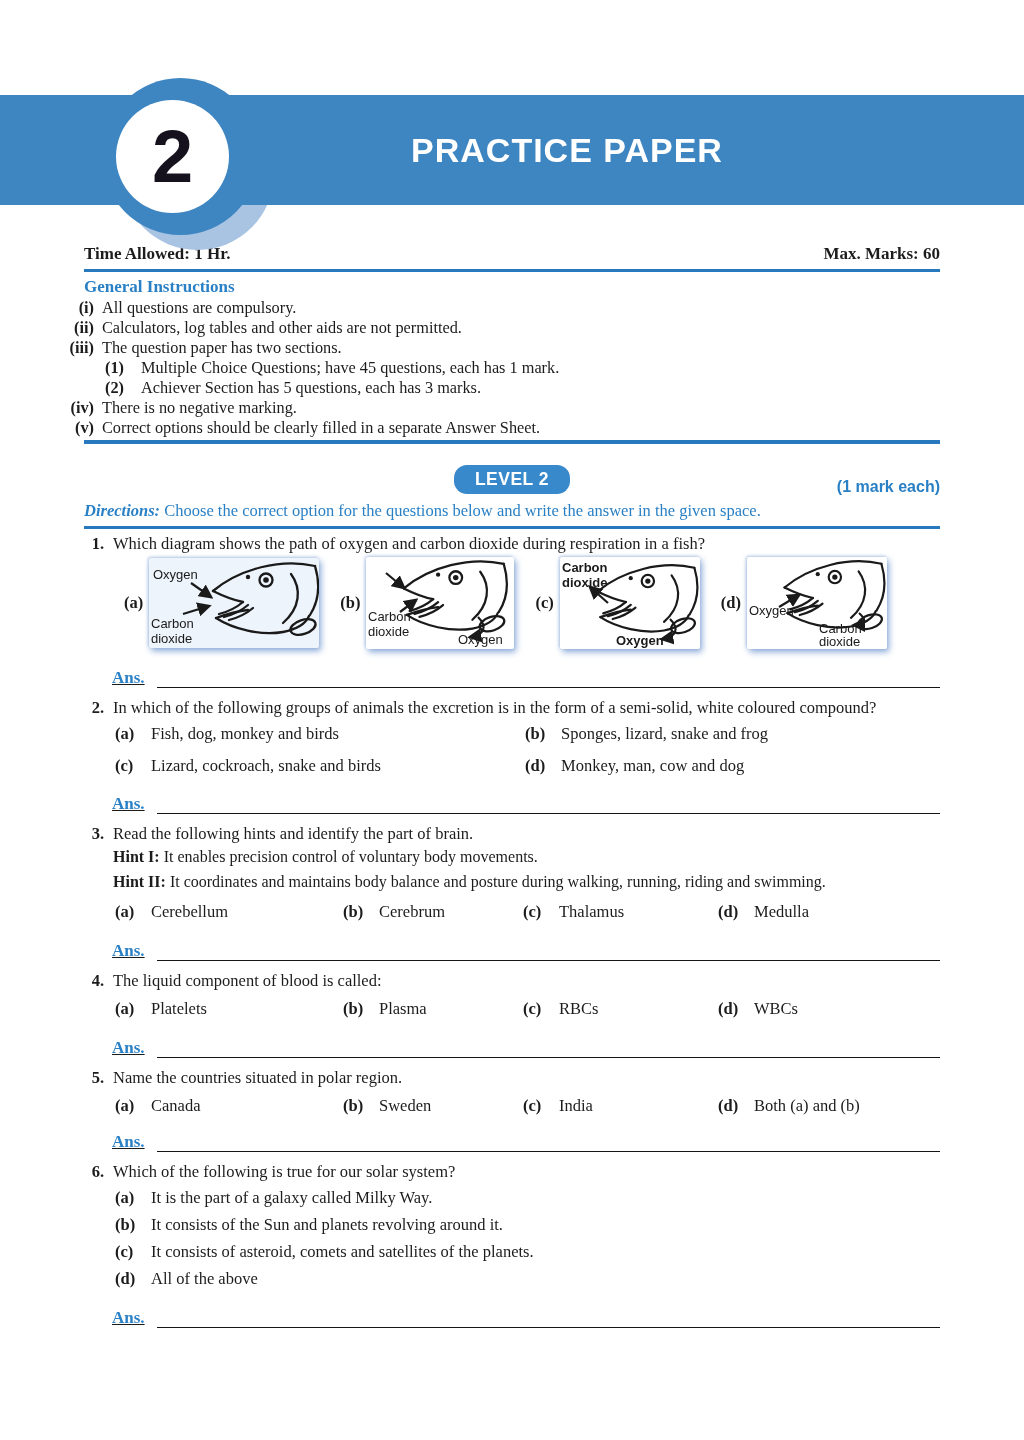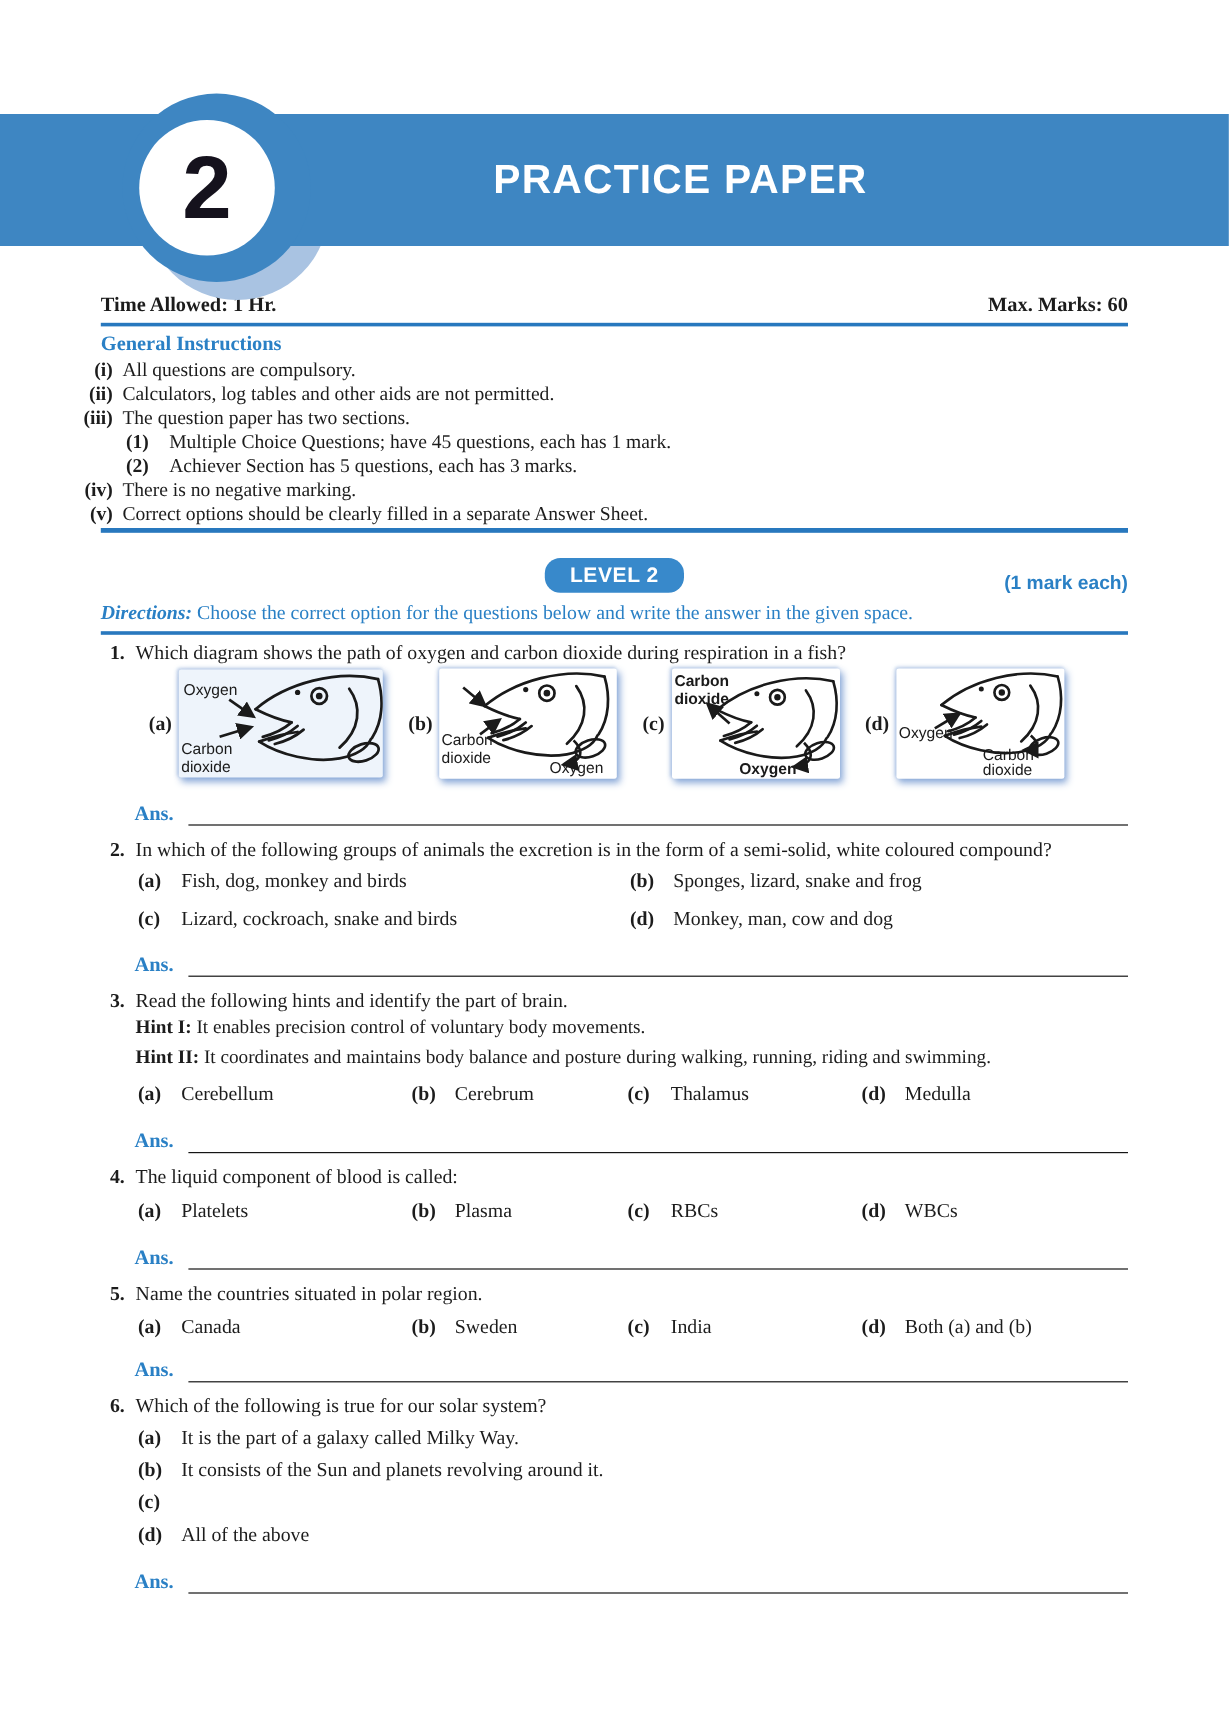--- a/index.html
+++ b/index.html
@@ -42,21 +42,21 @@
   .hint{margin-left:29px;font-size:16px;line-height:25px;}
   .hint b{margin-right:4px;}
   .opts4{margin-left:31px;margin-top:6px;display:grid;grid-template-columns:228px 180px 195px 1fr;font-size:16.5px;line-height:24px;}
   .opts2{margin-left:31px;margin-top:3px;display:grid;grid-template-columns:410px 1fr;row-gap:6px;font-size:16.5px;line-height:26px;}
   .opts-stack{margin-left:31px;margin-top:2px;font-size:16.5px;}
   .opts-stack .opt{line-height:27px;}
   .opt{display:flex;}
   .opt-l{font-weight:bold;width:26px;flex:none;}
   .opt-t{margin-left:10px;}
   
-  .ans{display:flex;align-items:flex-end;margin-left:28px;height:22px;}
+  .ans{display:flex;align-items:flex-end;margin-left:28px;height:22px;text-decoration:underline;}
   .ans-label{color:#2A80C5;font-weight:bold;font-size:17px;}
   .ans-line{flex:1;border-bottom:1.8px solid #151515;margin-left:12px;height:16px;}
   
   .diagrams{display:flex;margin-left:40px;margin-top:2px;gap:21px;align-items:center;height:94px;}
   .diag{display:flex;align-items:center;gap:6px;}
   .diag-label{font-weight:bold;font-size:16.5px;}
   .diag-box{background:#ffffff;border-radius:2px;
     box-shadow:2px 3px 6px rgba(125,160,212,.9), -1px -1px 3px rgba(125,160,212,.5);}
   .diag-box.tint{background:#eef4fb;}
   .diag-box svg{display:block;}
@@ -345,20 +345,21 @@
     <div class="opt">
       <span class="opt-l">(a)</span>
       <span class="opt-t">It is the part of a galaxy called Milky Way.</span>
     </div>
     <div class="opt">
       <span class="opt-l">(b)</span>
       <span class="opt-t">It consists of the Sun and planets revolving around it.</span>
     </div>
     <div class="opt">
       <span class="opt-l">(c)</span>
+      <span class="opt-t">It consists of asteroid, comets and satellites of the planets.</span>
     </div>
     <div class="opt">
       <span class="opt-l">(d)</span>
       <span class="opt-t">All of the above</span>
     </div>
   </div>
   <div class="ans mt14">
     <span class="ans-label">Ans.</span>
     <span class="ans-line"></span>
   </div>

